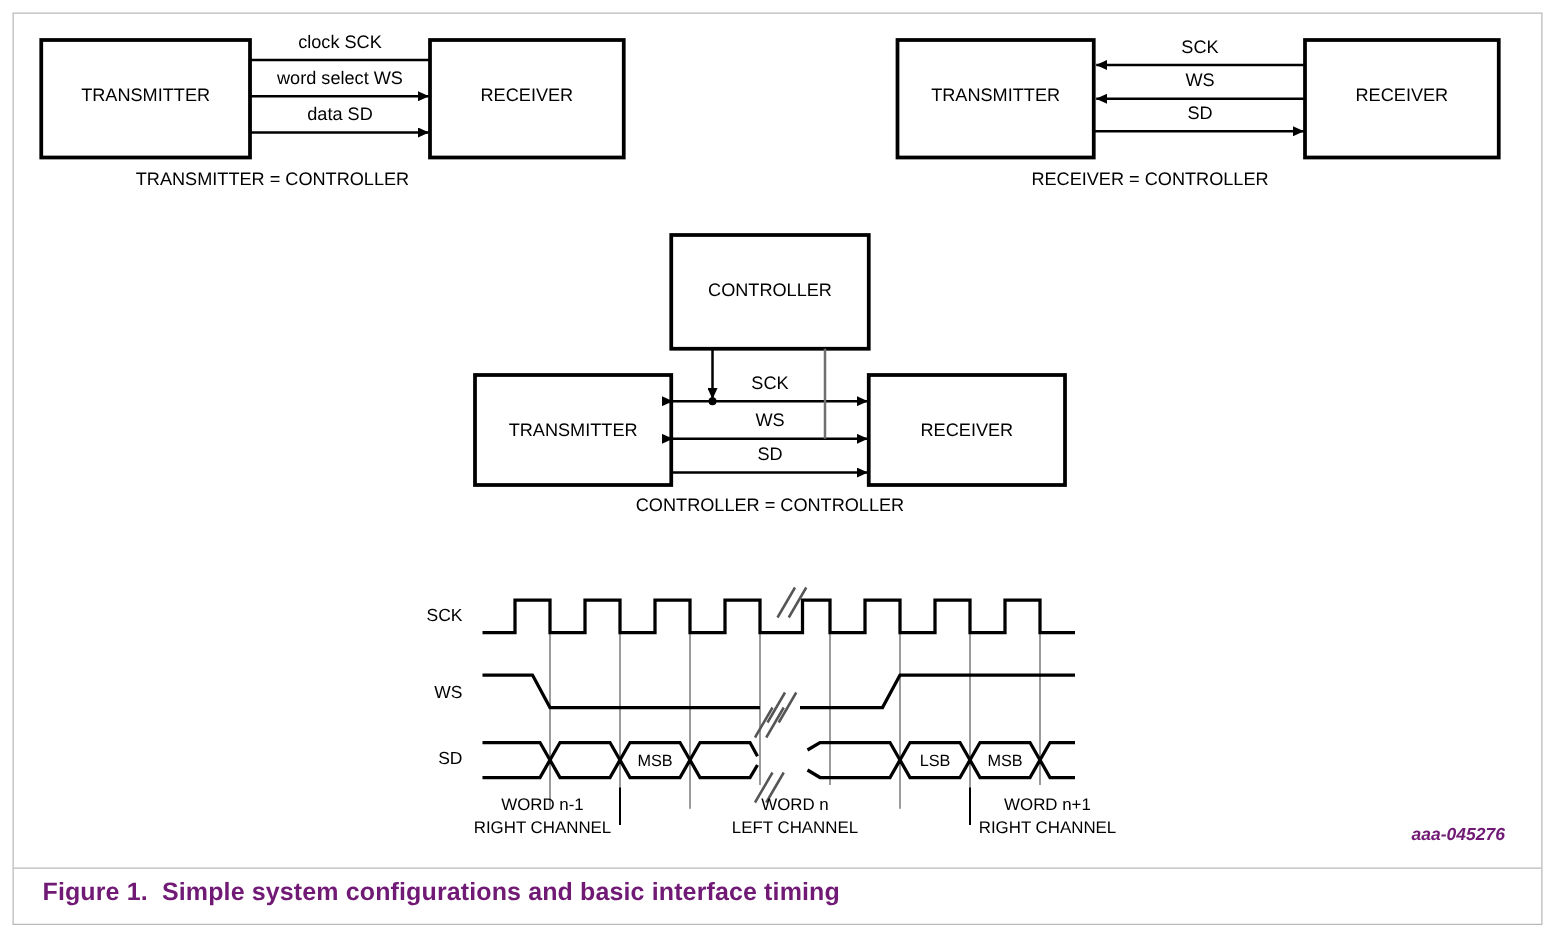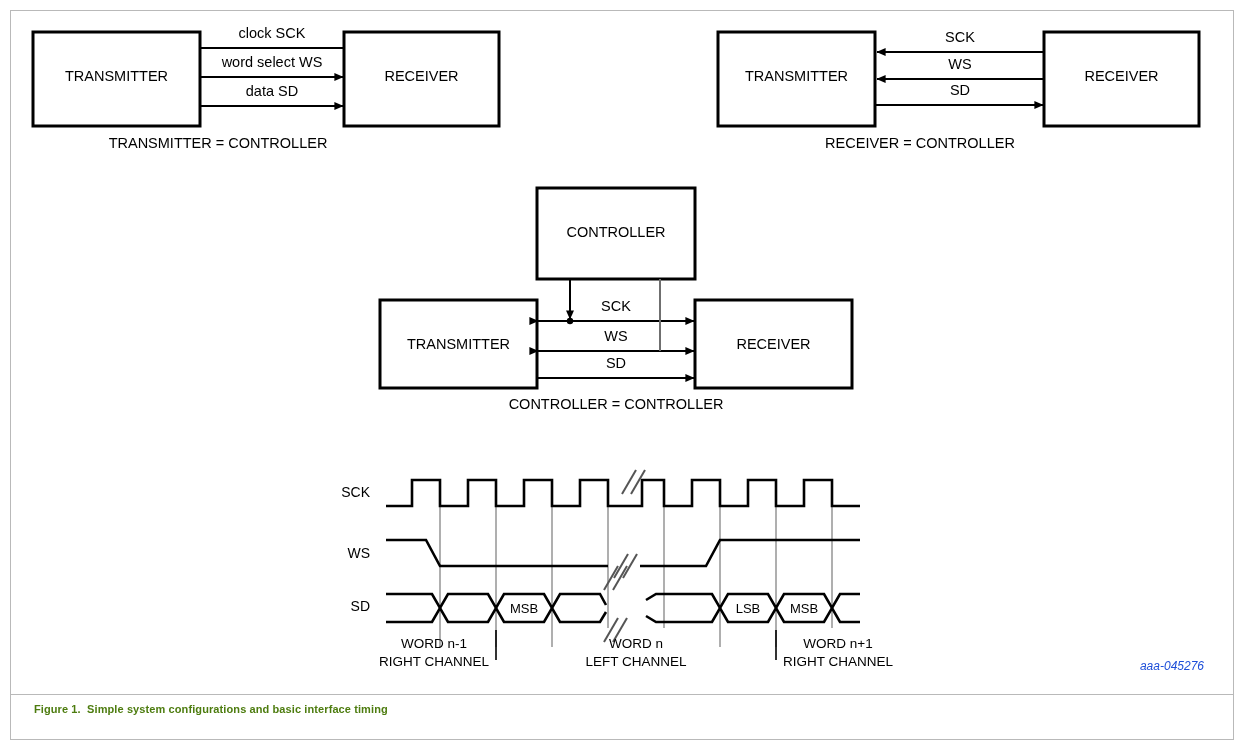--- a/index.html
+++ b/index.html
@@ -35,23 +35,23 @@
     left: 11px;
     top: 694px;
     width: 1222px;
     height: 1px;
     background: #b9b9b9;
   }
   .caption {
     position: absolute;
     left: 34px;
     top: 703px;
-    font-size: 11px;
+    font-size: 20px;
     font-weight: bold;
-    color: #4d7c0f;
+    color: #701a75;
     letter-spacing: 0.1px;
     white-space: pre;
   }
   #diagram-svg {
     position: absolute;
     left: 0;
     top: 0;
   }
   svg text {
     font-family: "Liberation Sans", sans-serif;
@@ -60,24 +60,24 @@
   .box-label { font-size: 14.5px; }
   .sig-label { font-size: 14.5px; }
   .cfg-label { font-size: 14.5px; }
   .wave-label { font-size: 14px; }
   .word-label { font-size: 13.5px; }
   .bit-label { font-size: 13px; }
   .artnum {
     position: absolute;
     right: 42px;
     top: 659px;
-    font-size: 12px;
+    font-size: 14px;
     font-style: italic;
-    font-weight: normal;
-    color: #1d4ed8;
+    font-weight: bold;
+    color: #701a75;
   }
 </style>
 </head>
 <body>
 
 <div id="figure-root">
 
   <div class="outer-frame"></div>
   <div class="caption-rule"></div>
 

